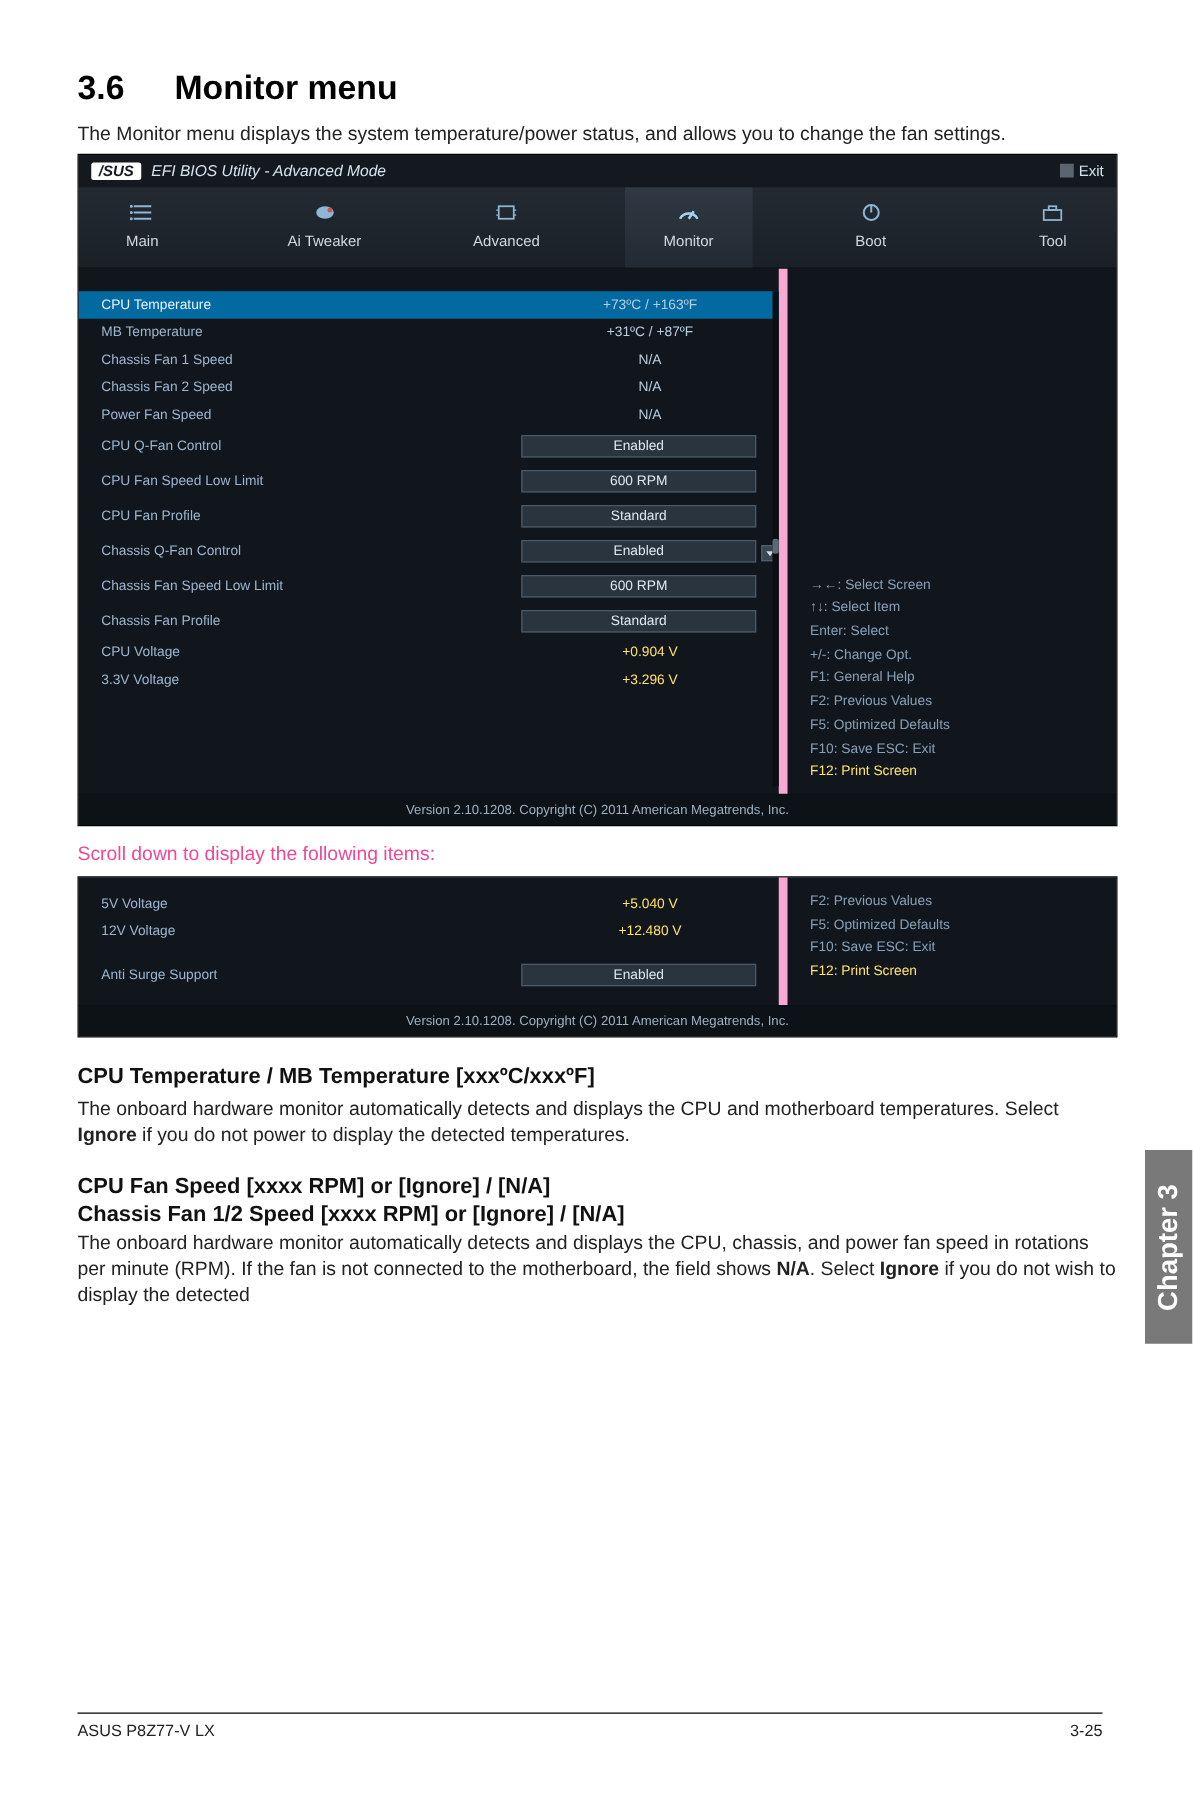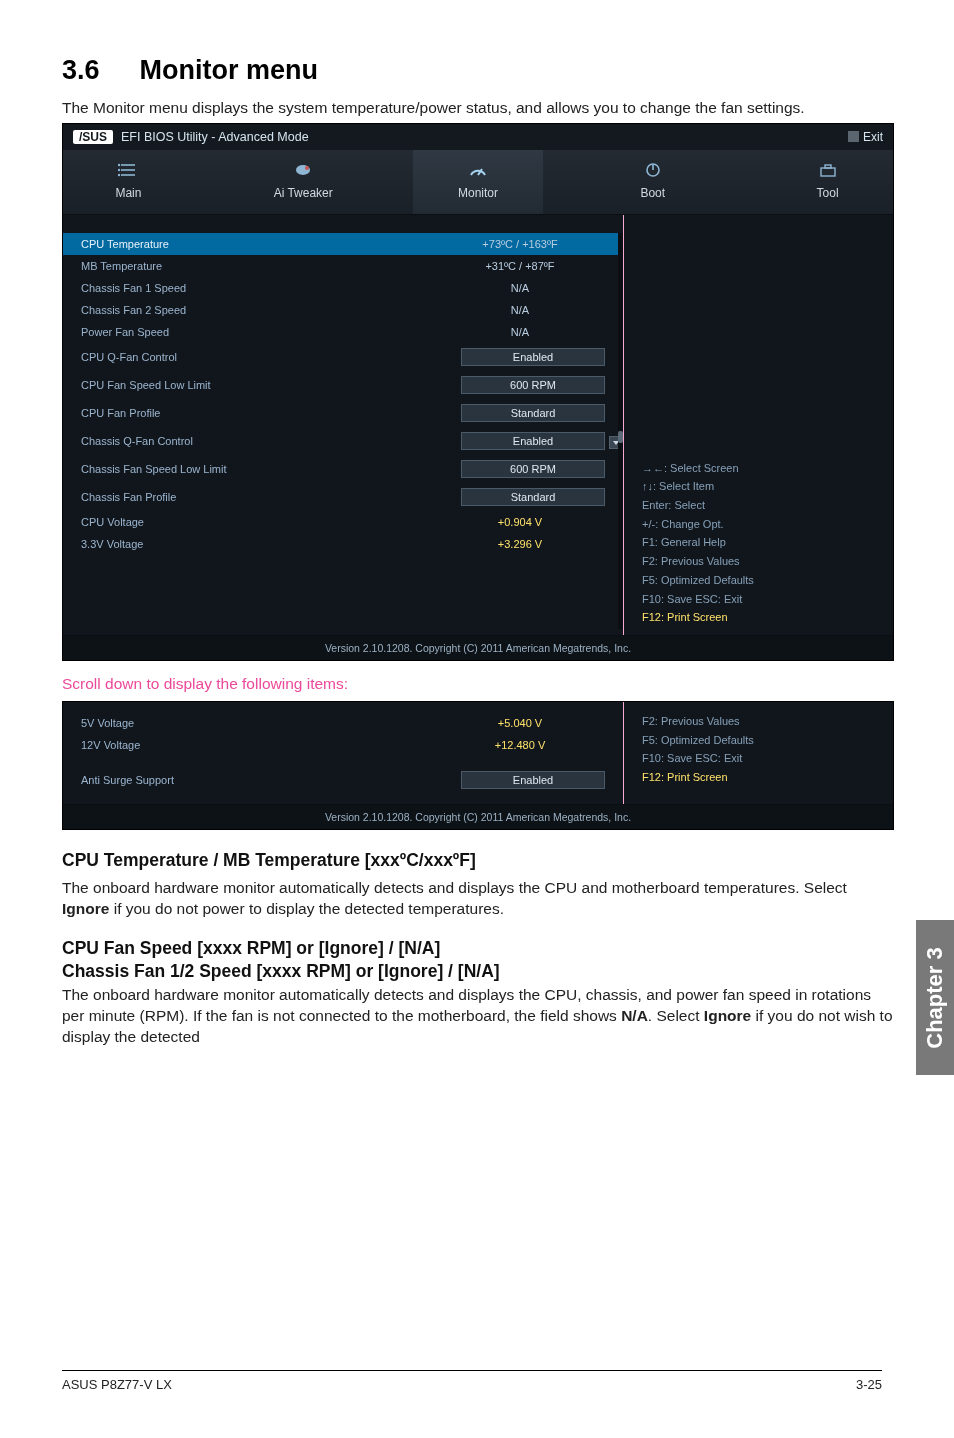--- a/index.html
+++ b/index.html
@@ -38,21 +38,21 @@
   }
   .bios-titlebar {
     background: #14191f;
     padding: 6px 10px;
     display: flex;
     align-items: center;
     justify-content: space-between;
     font-size: 12.5px;
     color: #d5e4ee;
   }
-  .bios-titlebar .left { display:flex; align-items:center; gap:8px; }
+  .bios-titlebar .left { display:flex; align-items:center; gap:8px;font-style:italic; }
   .bios-titlebar .asus-logo {
     background:#fff; color:#14191f; font-weight:bold; padding:0px 6px;
     font-size:12px; border-radius:2px;
   }
   .exit-btn { display:flex; align-items:center; gap:4px; color:#d5e4ee; font-size:12px; }
   .exit-btn .sq { width:11px; height:11px; background:#5b656f; display:inline-block; }
   .bios-tabs {
     display:flex;
     border-bottom:1px solid #0b0f13;
     background: linear-gradient(#232a32,#1a2028);
@@ -88,21 +88,21 @@
     padding:5px 18px;
     font-size:11px;
   }
   .bios-row .label { flex:1; color:#9bb5cf; }
   .bios-row.highlight { background:#0369a1; }
   .bios-row.highlight .label { color:#e9f2fa; }
   .bios-row .value-plain {
     width:170px; text-align:center; color:#b8cde0;
   }
   .bios-row .value-box {
-    width:144px; text-align:center; background:#2a343e;
+    width:188px; text-align:center; background:#2a343e;
     border:1px solid #4a5a68; padding:2px 19px; color:#dde8f1;
     position:relative;
   }
   .dropdown-caret {
     position:absolute; right:-18px; top:3px; width:13px; height:13px;
     background:#3a4753; border:1px solid #51606d;
   }
   .dropdown-caret::after{
     content:""; position:absolute; left:3px; top:4px;
     border-left:3px solid transparent; border-right:3px solid transparent;
@@ -113,21 +113,21 @@
     position:absolute; right:0; top:18px; bottom:6px; width:5px;
     background:#0b0f13;
   }
   .bios-scroll .thumb { position:absolute; left:0; right:0; top:50%; height:12px;
     background:#5a6a77; border-radius:2px; }
   .bios-right {
     width:270px;
     padding:18px 18px 8px 18px;
     color:#86a0b8;
     font-size:11px;
-    border-left:1px solid #f9a8d4;
+    border-left:7px solid #f9a8d4;
     display:flex; flex-direction:column; justify-content:flex-end;
   }
   .help-box { line-height:1.7; }
   .help-box .accent { color:#ffe26a; }
   .bios-footer {
     text-align:center;
     font-size:10.5px;
     color:#9cb1c3;
     padding:6px 0;
     border-top:1px solid #0b0f13;
@@ -214,20 +214,30 @@
               </g>
             </svg></span>
         <span>Main</span>
       </div>
       <div class="bios-tab">
         <span class="ticon"><svg viewBox="0 0 20 16">
               <ellipse cx="10" cy="8" rx="7" ry="5" fill="#8fb6d4"></ellipse>
               <circle cx="14" cy="6" r="2" fill="#c85555"></circle>
             </svg></span>
         <span>Ai Tweaker</span>
+      </div>
+      <div class="bios-tab">
+        <span class="ticon"><svg viewBox="0 0 20 16">
+              <rect x="4" y="3" width="12" height="10" fill="none" stroke="#8fb6d4" stroke-width="1.4"></rect>
+              <line x1="2" y1="6" x2="4" y2="6" stroke="#8fb6d4"></line>
+              <line x1="2" y1="10" x2="4" y2="10" stroke="#8fb6d4"></line>
+              <line x1="16" y1="6" x2="18" y2="6" stroke="#8fb6d4"></line>
+              <line x1="16" y1="10" x2="18" y2="10" stroke="#8fb6d4"></line>
+            </svg></span>
+        <span>Advanced</span>
       </div>
       <div class="bios-tab active">
         <span class="ticon"><svg viewBox="0 0 20 16">
               <path d="M3 13 A8 8 0 0 1 17 13" fill="none" stroke="#a6d3ef" stroke-width="2"></path>
               <line x1="10" y1="13" x2="14" y2="7" stroke="#a6d3ef" stroke-width="2"></line>
             </svg></span>
         <span>Monitor</span>
       </div>
       <div class="bios-tab">
         <span class="ticon"><svg viewBox="0 0 20 16">

